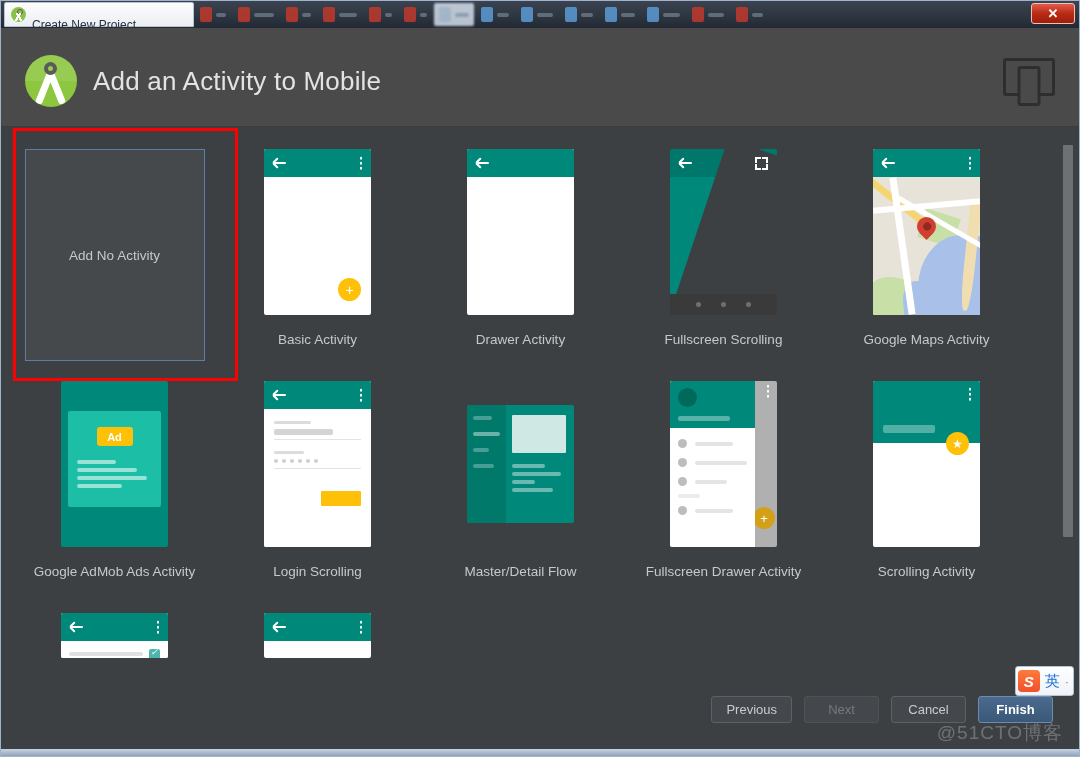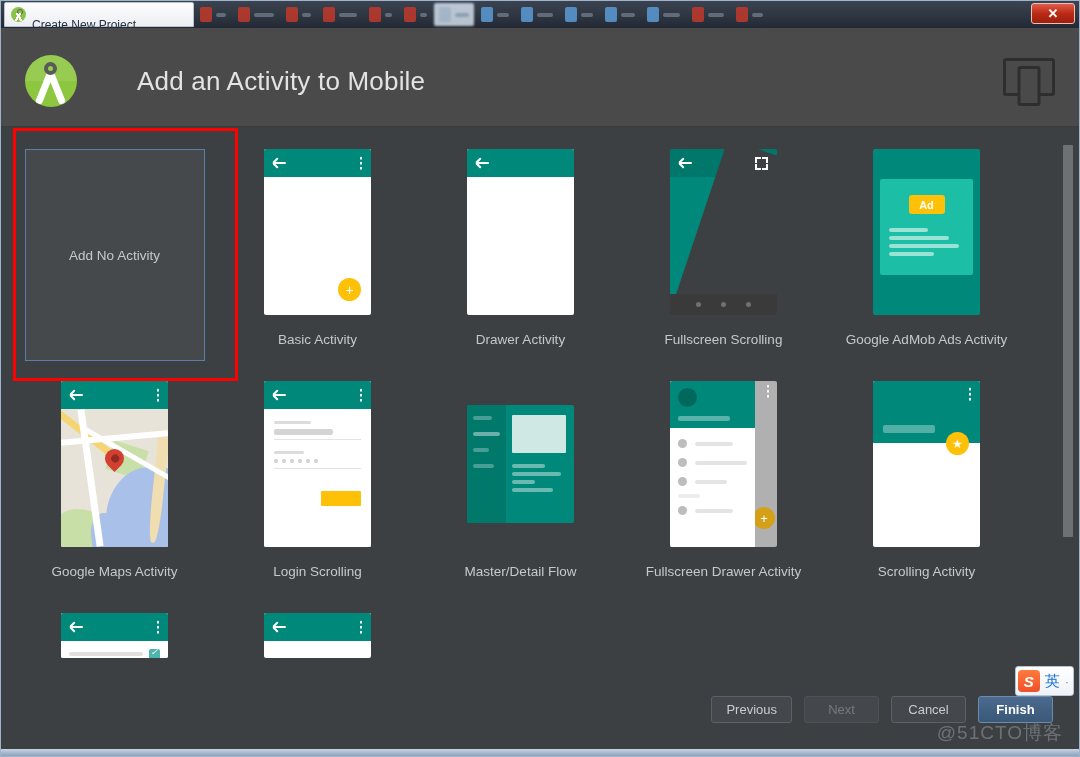--- a/index.html
+++ b/index.html
@@ -120,21 +120,20 @@
 
   
   .header {
     flex: 0 0 99px;
     background: #4a4a4a;
     display: flex;
     align-items: center;
     padding: 8px 20px 0 24px;
     position: relative;
     border-bottom: 1px solid #3a3d40;
-    gap: 44px;
   }
   .as-logo {
     width: 52px; height: 52px;
     border-radius: 50%;
     background: #8dc63f;
     position: relative;
     flex: 0 0 52px;
     margin-right: 16px;
     overflow: hidden;
   }
@@ -670,55 +669,55 @@
                 <span class="fs-dot"></span>
                 <span class="fs-dot"></span>
             </div>
           </div>
         </div>
         <div class="cell-label">Fullscreen Scrolling</div>
       </div>
 
       <div class="cell">
         <div class="cell-thumb">
-          <div class="phone admob">
-            <div class="admob-inner">
-              <div class="ad-badge">Ad</div>
-              <div class="ad-line" style="width:52%"></div>
-              <div class="ad-line" style="width:80%"></div>
-              <div class="ad-line" style="width:93%"></div>
-              <div class="ad-line" style="width:60%"></div>
-            </div>
-          </div>
-        </div>
-        <div class="cell-label">Google AdMob Ads Activity</div>
-      </div>
-
-      <div class="cell">
-        <div class="cell-thumb">
           <div class="phone">
             <div class="appbar">
                 <i class="back-arrow"></i>
                 <i class="kebab"></i>
               </div>
             <div class="map-body">
               <span class="map-green1"></span>
               <span class="map-green2"></span>
               <span class="map-yellow"></span>
               <span class="map-water"></span>
               <span class="map-water2"></span>
               <span class="map-yellow2"></span>
               <span class="map-rd v1"></span>
               <span class="map-rd h1"></span>
               <span class="map-rd d1"></span>
               <span class="map-pin"></span>
             </div>
           </div>
         </div>
         <div class="cell-label">Google Maps Activity</div>
+      </div>
+
+      <div class="cell">
+        <div class="cell-thumb">
+          <div class="phone admob">
+            <div class="admob-inner">
+              <div class="ad-badge">Ad</div>
+              <div class="ad-line" style="width:52%"></div>
+              <div class="ad-line" style="width:80%"></div>
+              <div class="ad-line" style="width:93%"></div>
+              <div class="ad-line" style="width:60%"></div>
+            </div>
+          </div>
+        </div>
+        <div class="cell-label">Google AdMob Ads Activity</div>
       </div>
 
       <div class="cell">
         <div class="cell-thumb">
           <div class="phone">
             <div class="appbar">
                 <i class="back-arrow"></i>
                 <i class="kebab"></i>
               </div>
             <div class="login-body">

